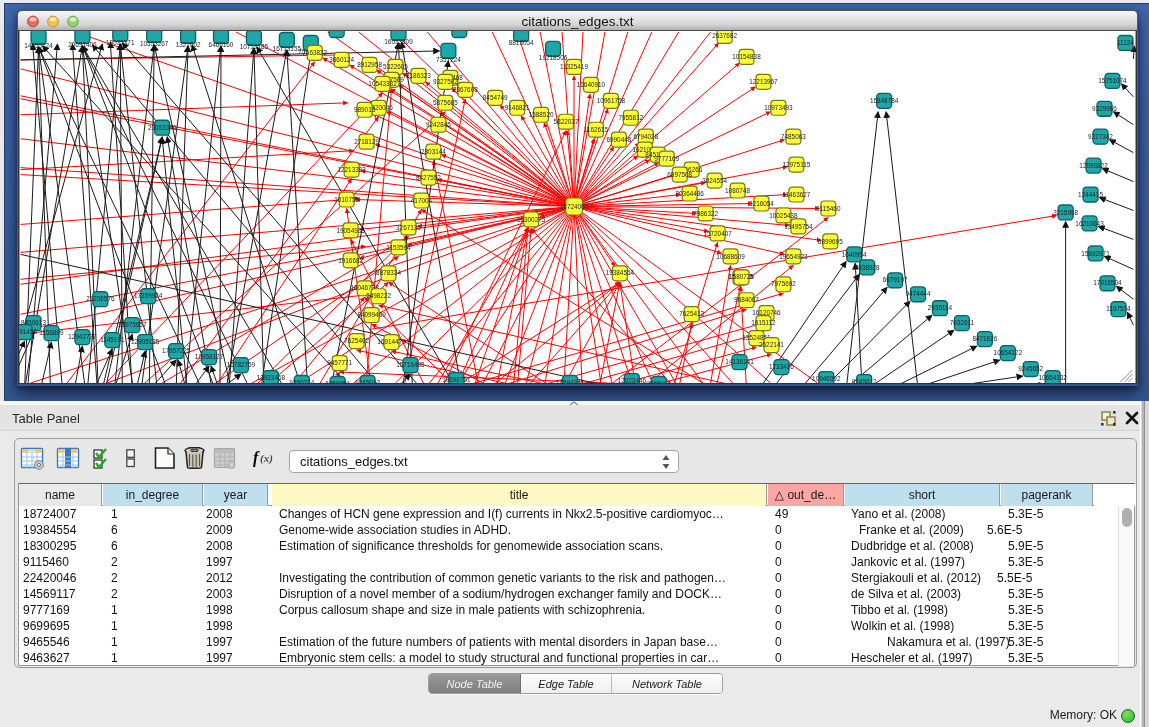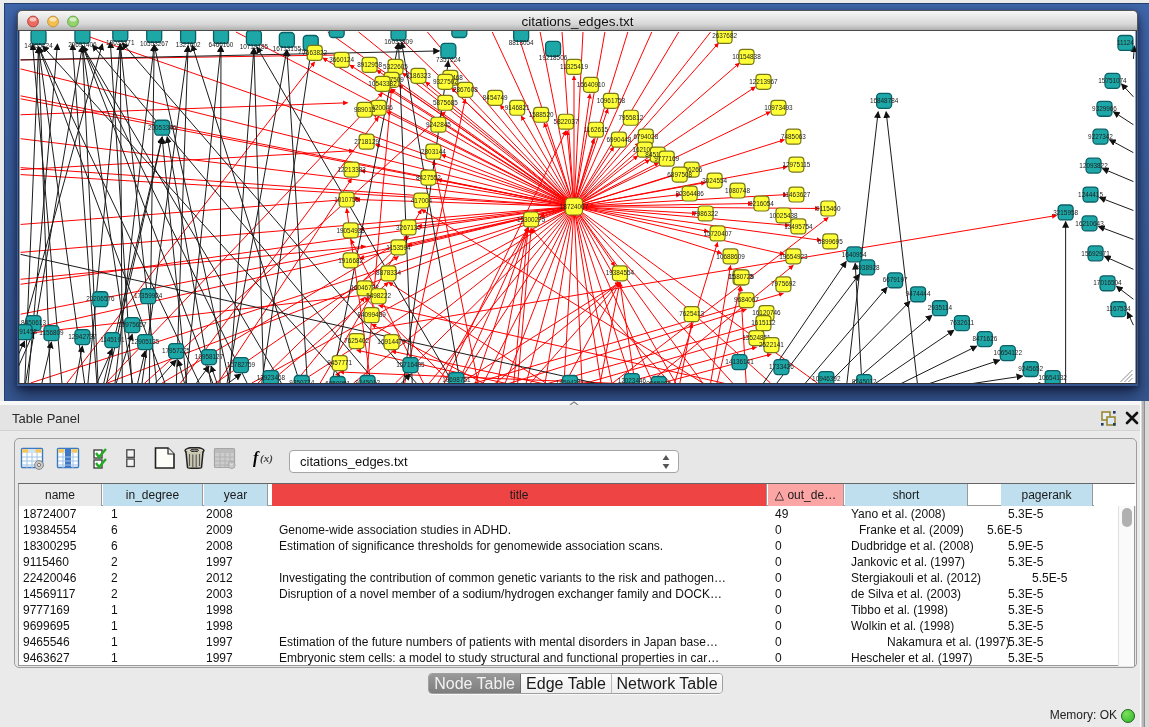--- a/index.html
+++ b/index.html
@@ -15,21 +15,21 @@
 #lower { position:absolute; left:0; top:432px; width:1149px; height:295px; background:#eaeaea; }
 #panelbox { position:absolute; left:14px; top:438px; width:1123px; height:230px; background:#e7e7e7; border:1px solid #9e9e9e; border-radius:5px; }
 #tablewrap { position:absolute; left:3px; top:44px; width:1117px; height:183px; background:#fff; border:1px solid #666; border-left-color:#999; border-right-color:#999; border-bottom-color:#999; }
 .hc { position:absolute; top:0; height:22px; border-right:1px solid #9a9a9a; font-size:12px; color:#1a1a1a; text-align:center; line-height:22px; }
 .hcrow { position:absolute; left:0; top:0; width:100%; height:22px; border-bottom:1px solid #9a9a9a; }
 .dr { position:absolute; left:0; width:100%; height:16px; }
 .dc { position:absolute; font-size:12px; color:#111; line-height:16px; white-space:nowrap; overflow:hidden; }
 #vsb { position:absolute; right:0; top:22px; width:16px; height:160px; background:#fafafa; border-left:1px solid #e0e0e0; }
 #vsb .th { position:absolute; left:2.5px; top:2px; width:10px; height:19px; background:#b0b0b0; border-radius:5px; }
 #tabs { position:absolute; left:428px; top:673px; height:21px; display:flex; border:1px solid #9f9f9f; border-radius:4px; overflow:hidden; box-shadow:0 1px 0 rgba(255,255,255,.7); }
-.seg { font-size:16px; text-align:center; line-height:20px; background:linear-gradient(#fdfdfd,#eee); color:#1a1a1a; border-right:1px solid #b9b9b9; }
+.seg { font-size:11px; text-align:center; line-height:20px; background:linear-gradient(#fdfdfd,#eee); color:#1a1a1a; border-right:1px solid #b9b9b9;font-style:italic; }
 .seg.sel { background:linear-gradient(#999,#7e7e7e); color:#f2f2f2; border-right:1px solid #6e6e6e; }
 #status { position:absolute; right:32px; top:708px; font-size:12px; color:#222; }
 #gdot { position:absolute; left:1121px; top:709px; width:14px; height:14px; border-radius:50%; background:radial-gradient(circle at 35% 30%, #7de05a, #2db52d); border:1.5px solid #1c661c; }
 #rdiv { position:absolute; left:1140px; top:401px; width:9px; height:326px; background:#d9d9d9; border-left:1px solid #fff; }
 #rdiv .b { position:absolute; left:1px; top:0; width:3px; height:100%; background:#b5b5b5; border-right:1px solid #8f8f8f; }
 </style></head>
 <body>
 <div id="root">
   <div id="bluebg"></div>
   <div id="win">
@@ -672,29 +672,30 @@
       <svg width="16" height="21" style="position:absolute;right:4px;top:1px">
         <path d="M8,3 L11.4,8 L4.6,8 z" fill="#555"></path>
         <path d="M8,17 L11.4,12 L4.6,12 z" fill="#555"></path>
       </svg>
     </div>
     <div id="tablewrap">
       <div class="hcrow"></div>
       <div class="hc" style="left:0px;width:83px;background:#e9e9e9">name</div>
 <div class="hc" style="left:84px;width:100px;background:#bfdfee">in_degree</div>
 <div class="hc" style="left:185px;width:64px;background:#bfdfee">year</div>
-<div class="hc" style="left:253px;width:495px;background:#ef4444">title</div>
+<div class="hc" style="left:253px;width:495px;background:#fef9c3">title</div>
 <div class="hc" style="left:749px;width:76px;background:#fca5a5">△ out_de…</div>
-<div class="hc" style="left:826px;width:123px;background:#bfdfee">short</div>
+<div class="hc" style="left:826px;width:155px;background:#bfdfee">short</div>
 <div class="hc" style="left:982px;width:92px;background:#bfdfee">pagerank</div>
 <div class="hc" style="left:1075px;width:42px;background:#fff;border-right:none"></div>
 <div class="dr" style="top:22px">
           <div class="dc" style="left:4px;width:80px">18724007</div>
           <div class="dc" style="left:92px;width:93px">1</div>
           <div class="dc" style="left:187px;width:66px">2008</div>
+          <div class="dc" style="left:260px;width:489px">Changes of HCN gene expression and I(f) currents in Nkx2.5-positive cardiomyoc…</div>
           <div class="dc" style="left:756px;width:70px">49</div>
           <div class="dc" style="left:832px;width:150px">Yano et al. (2008)</div>
           <div class="dc" style="left:989px;width:86px">5.3E-5</div>
         </div>
 <div class="dr" style="top:38px">
           <div class="dc" style="left:4px;width:80px">19384554</div>
           <div class="dc" style="left:92px;width:93px">6</div>
           <div class="dc" style="left:187px;width:66px">2009</div>
           <div class="dc" style="left:260px;width:489px">Genome-wide association studies in ADHD.</div>
           <div class="dc" style="left:756px;width:70px">0</div>
@@ -718,35 +719,36 @@
           <div class="dc" style="left:832px;width:150px">Jankovic et al. (1997)</div>
           <div class="dc" style="left:989px;width:86px">5.3E-5</div>
         </div>
 <div class="dr" style="top:86px">
           <div class="dc" style="left:4px;width:80px">22420046</div>
           <div class="dc" style="left:92px;width:93px">2</div>
           <div class="dc" style="left:187px;width:66px">2012</div>
           <div class="dc" style="left:260px;width:489px">Investigating the contribution of common genetic variants to the risk and pathogen…</div>
           <div class="dc" style="left:756px;width:70px">0</div>
           <div class="dc" style="left:832px;width:150px">Stergiakouli et al. (2012)</div>
-          <div class="dc" style="left:1013px;width:86px">5.5E-5</div>
+          <div class="dc" style="left:978px;width:86px">5.5E-5</div>
         </div>
 <div class="dr" style="top:102px">
           <div class="dc" style="left:4px;width:80px">14569117</div>
           <div class="dc" style="left:92px;width:93px">2</div>
           <div class="dc" style="left:187px;width:66px">2003</div>
           <div class="dc" style="left:260px;width:489px">Disruption of a novel member of a sodium/hydrogen exchanger family and DOCK…</div>
           <div class="dc" style="left:756px;width:70px">0</div>
           <div class="dc" style="left:832px;width:150px">de Silva et al. (2003)</div>
           <div class="dc" style="left:989px;width:86px">5.3E-5</div>
         </div>
 <div class="dr" style="top:118px">
           <div class="dc" style="left:4px;width:80px">9777169</div>
           <div class="dc" style="left:92px;width:93px">1</div>
           <div class="dc" style="left:187px;width:66px">1998</div>
+          <div class="dc" style="left:260px;width:489px">Corpus callosum shape and size in male patients with schizophrenia.</div>
           <div class="dc" style="left:756px;width:70px">0</div>
           <div class="dc" style="left:832px;width:150px">Tibbo et al. (1998)</div>
           <div class="dc" style="left:989px;width:86px">5.3E-5</div>
         </div>
 <div class="dr" style="top:134px">
           <div class="dc" style="left:4px;width:80px">9699695</div>
           <div class="dc" style="left:92px;width:93px">1</div>
           <div class="dc" style="left:187px;width:66px">1998</div>
           <div class="dc" style="left:756px;width:70px">0</div>
           <div class="dc" style="left:832px;width:150px">Wolkin et al. (1998)</div>

